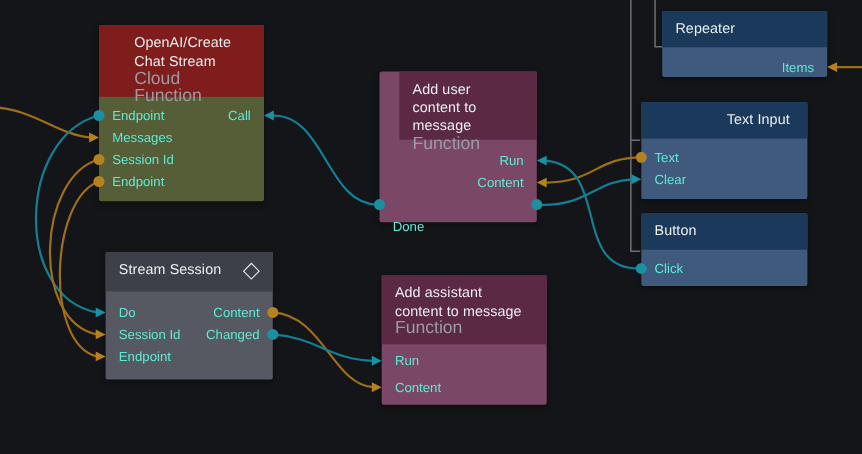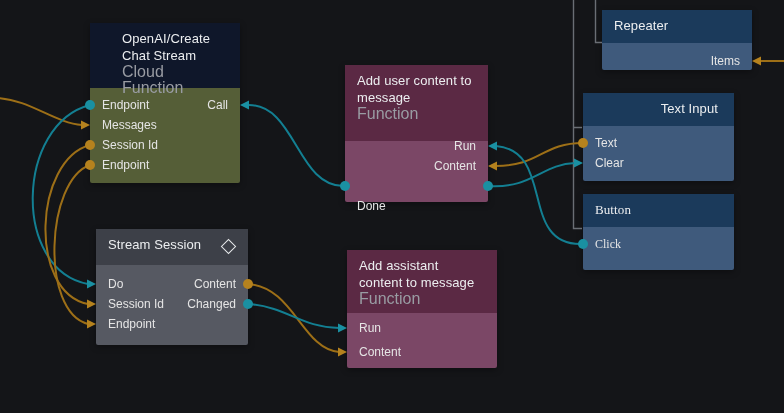--- a/index.html
+++ b/index.html
@@ -32,73 +32,73 @@
     display:block;
     font-size:16px;
     line-height:16px;
     color:#999ca3;
   }
   .port-label{
     position:absolute;
     height:16px;
     line-height:16px;
     font-size:12px;
-    color:#e5e5e5;
+    color:#5eead4;
     white-space:nowrap;
   }
   .diamond-icon{
     position:absolute;
     right:14px;top:12px;
     width:9px;height:9px;
     border:1.6px solid #e6e8ea;
     transform:rotate(45deg);
   }
   #wire-layer{
     position:absolute;left:0;top:0;
     pointer-events:none;
   }
 </style>
 </head>
 <body>
 
 <div id="canvas" style="width: 784px; height: 413px; background: rgb(20, 21, 24);">
     <div class="node" style="left: 90px; top: 23px; width: 150px; height: 160px; background: rgb(85, 94, 55);">
-      <div class="node-header" style="height: 65px; background: #0f172a; padding-left: 32px;">
+      <div class="node-header" style="height: 65px; background: #7f1d1d; padding-left: 32px;">
         <span class="node-title">OpenAI/Create Chat Stream</span>
         <span class="node-subtitle">Cloud Function</span>
       </div>
       <span class="port-label" style="top: 74px; left: 12px;">Endpoint</span>
       <span class="port-label" style="top: 94px; left: 12px;">Messages</span>
       <span class="port-label" style="top: 114px; left: 12px;">Session Id</span>
       <span class="port-label" style="top: 134px; left: 12px;">Endpoint</span>
       <span class="port-label" style="top: 74px; right: 12px;">Call</span>
     </div>
     <div class="node" style="left: 345px; top: 65px; width: 143px; height: 137px; background: rgb(123, 71, 102);">
-      <div class="node-header" style="height: 76px; background: rgb(91, 41, 68);">
+      <div class="node-header" style="height: 62px; background: rgb(91, 41, 68); margin-left: 18px;">
         <span class="node-title">Add user content to message</span>
         <span class="node-subtitle">Function</span>
       </div>
       <span class="port-label" style="top: 73px; right: 12px;">Run</span>
       <span class="port-label" style="top: 93px; right: 12px;">Content</span>
       <span class="port-label" style="top: 113px; left: 12px; margin-top: 20px;">Done</span>
     </div>
     <div class="node" style="left: 602px; top: 10px; width: 150px; height: 60px; background: rgb(63, 90, 124);">
       <div class="node-header" style="height: 33px; background: rgb(27, 58, 91);">
         <span class="node-title">Repeater</span>
       </div>
       <span class="port-label" style="top: 43px; right: 12px;">Items</span>
     </div>
     <div class="node" style="left: 583px; top: 93px; width: 151px; height: 88px; background: rgb(63, 90, 124);">
       <div class="node-header" style="height: 33px; background: rgb(27, 58, 91); text-align: right;">
         <span class="node-title">Text Input</span>
       </div>
       <span class="port-label" style="top: 42px; left: 12px;">Text</span>
       <span class="port-label" style="top: 62px; left: 12px;">Clear</span>
     </div>
-    <div class="node" style="left: 583px; top: 194px; width: 151px; height: 76px; background: rgb(63, 90, 124); font-family: Liberation Serif, serif;">
+    <div class="node" style="left: 583px; top: 194px; width: 151px; height: 66px; background: rgb(63, 90, 124);">
       <div class="node-header" style="height: 33px; background: rgb(27, 58, 91);">
         <span class="node-title">Button</span>
       </div>
       <span class="port-label" style="top: 42px; left: 12px;">Click</span>
     </div>
     <div class="node" style="left: 96px; top: 229px; width: 152px; height: 116px; background: rgb(86, 89, 98);">
       <div class="node-header" style="height: 36px; background: rgb(61, 64, 72);">
         <span class="node-title">Stream Session</span>
         <span class="diamond-icon"></span>
       </div>

